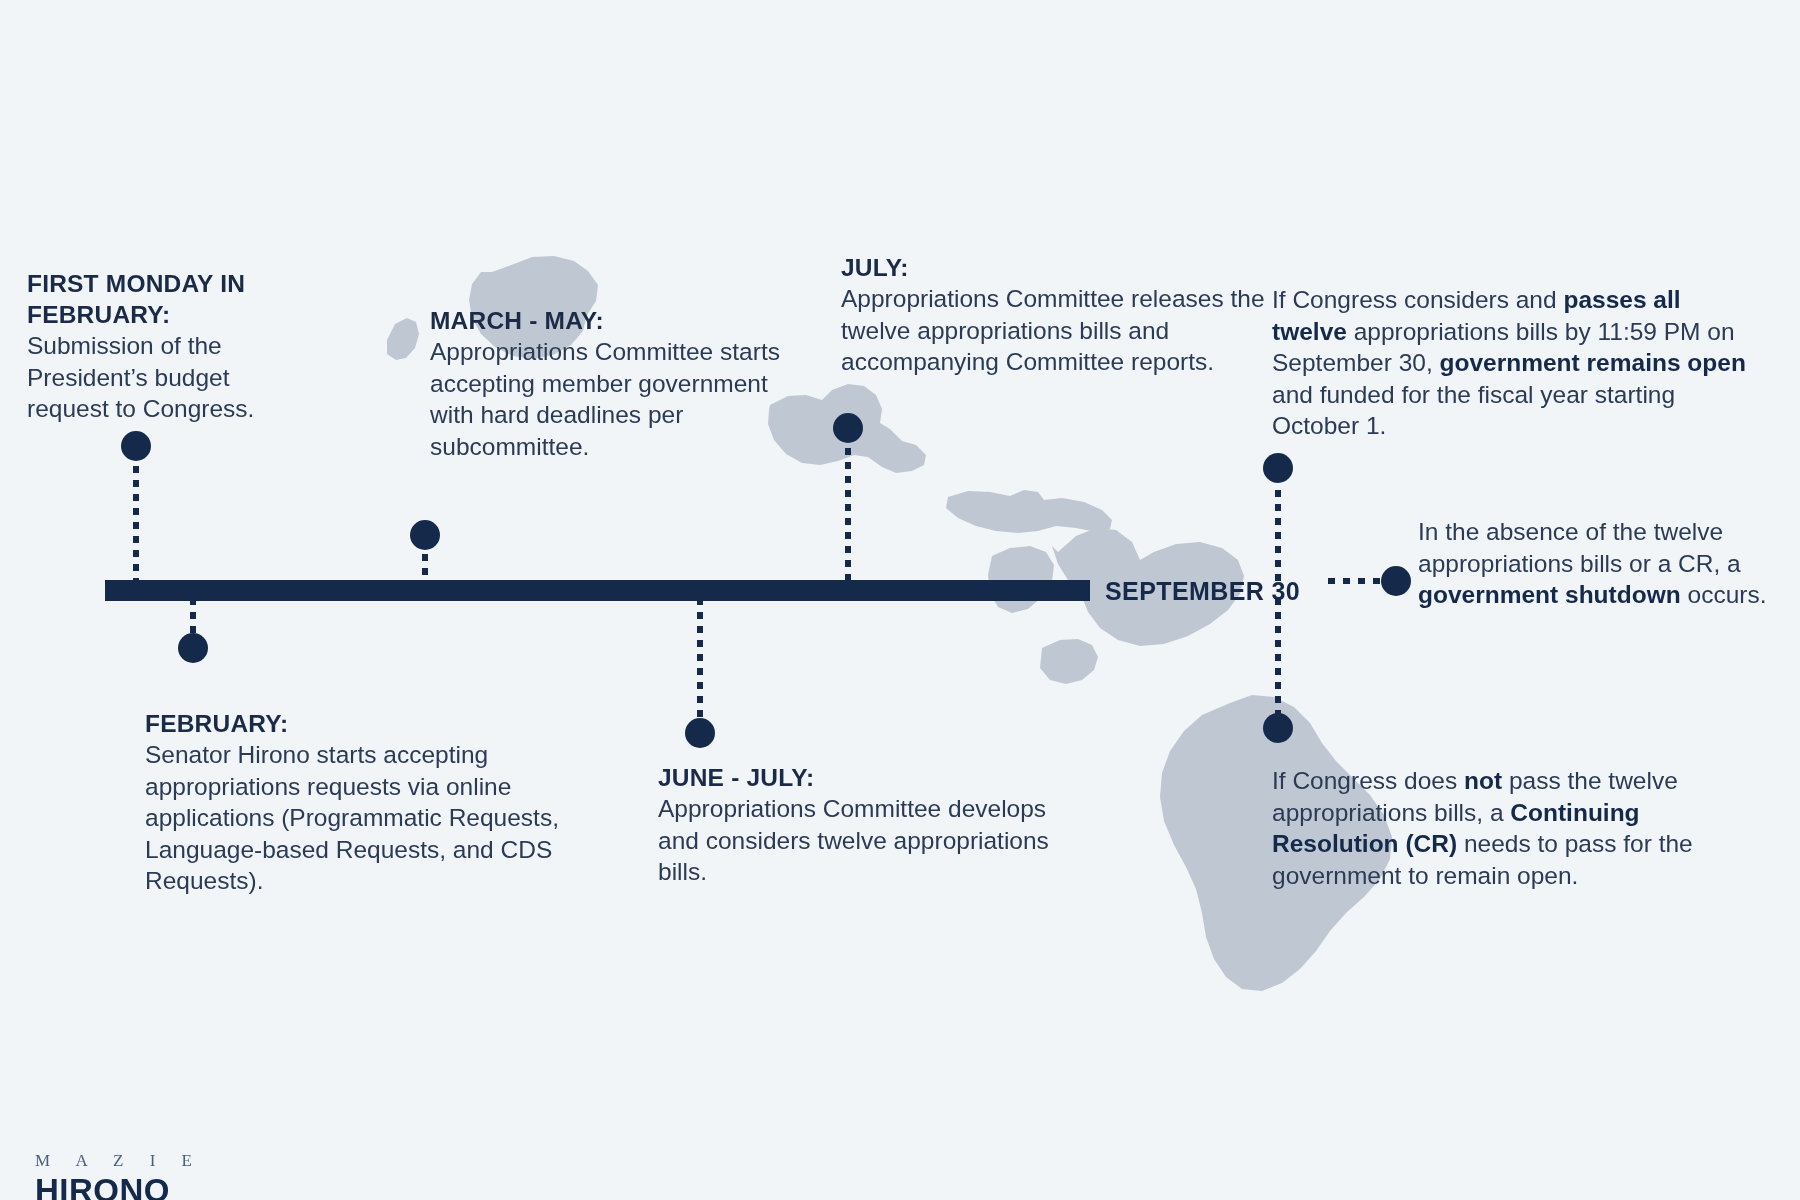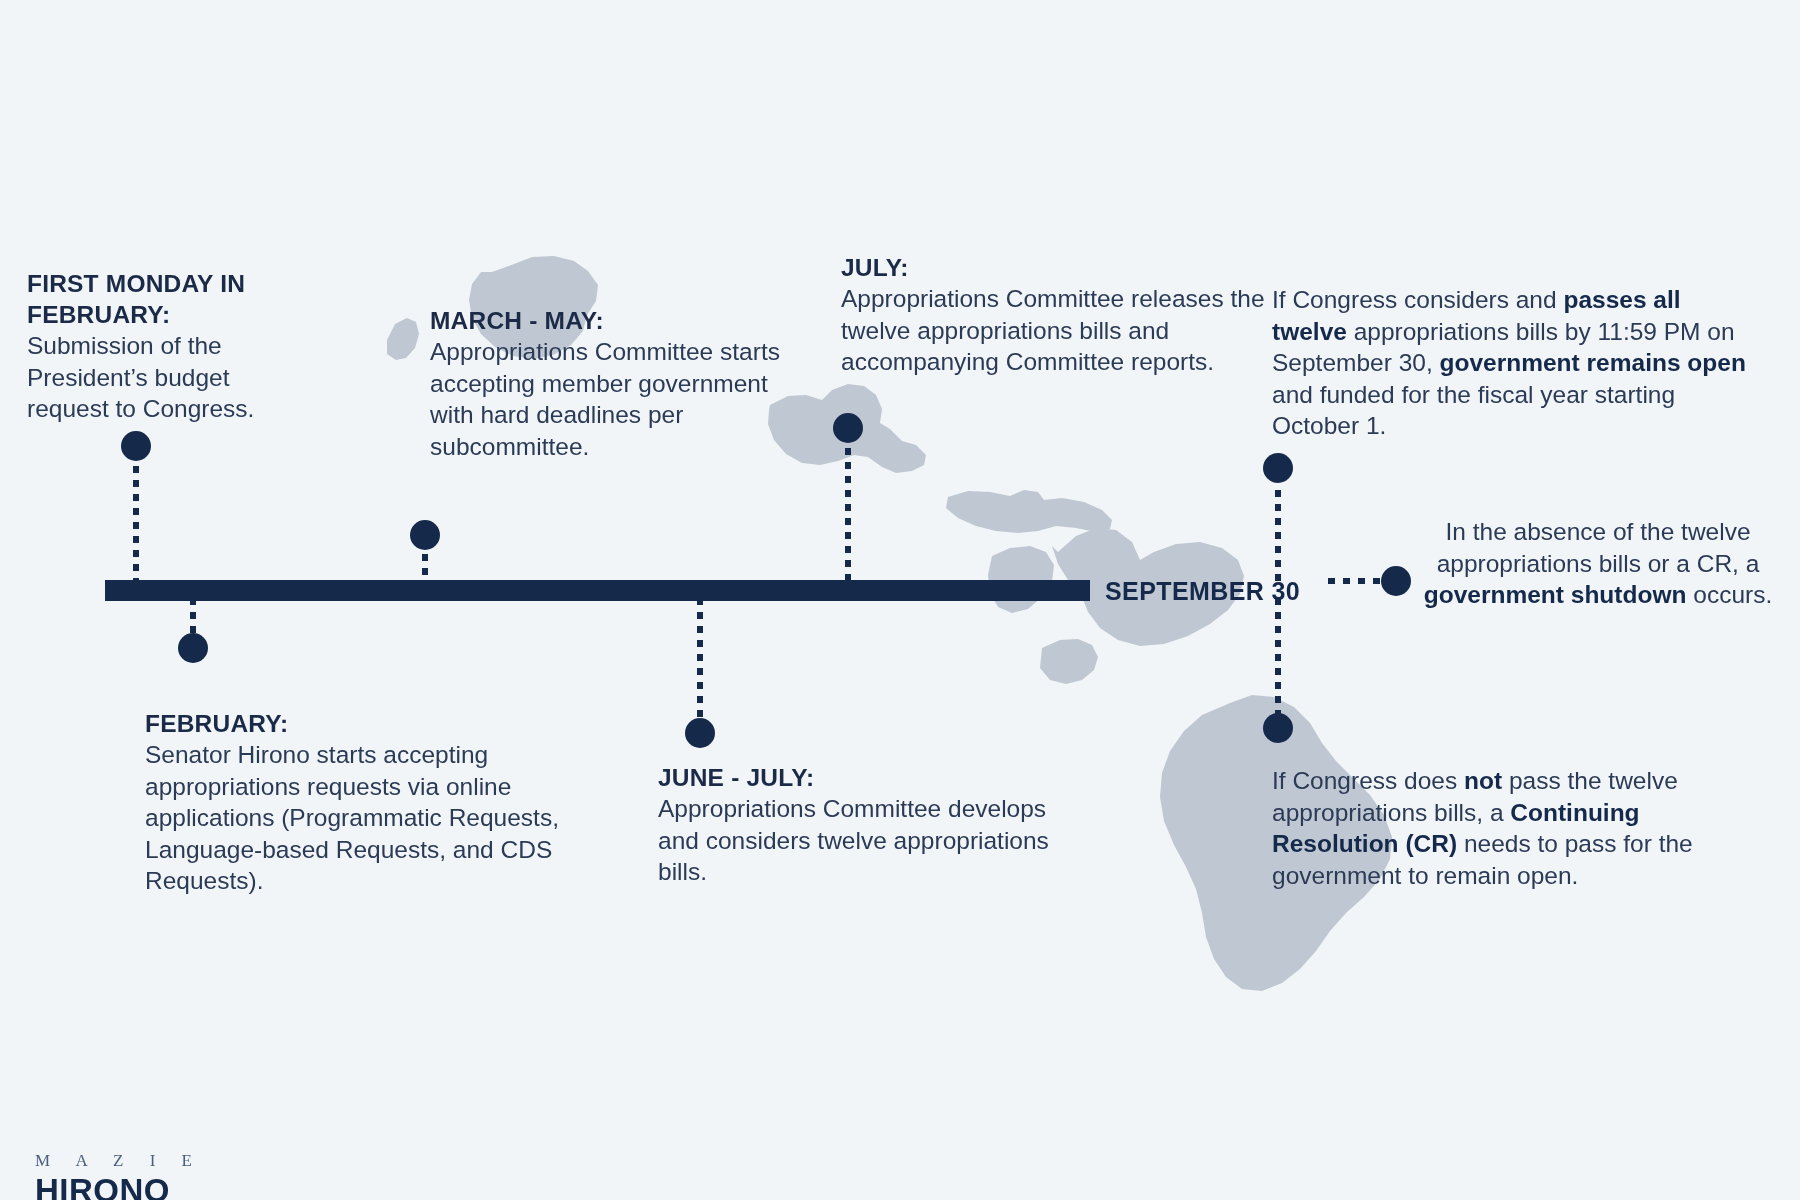--- a/index.html
+++ b/index.html
@@ -181,21 +181,21 @@
 
   <div class="tblock" style="left:795px; top:252px; width:460px;margin-left:46px;">
     <div class="hd">JULY:</div>
     <div class="bd">Appropriations Committee releases the twelve appropriations bills and accompanying Committee reports.</div>
   </div>
 
   <div class="tblock" style="left:1272px; top:284px; width:490px;">
     <div class="bd">If Congress considers and <b>passes all twelve</b> appropriations bills by 11:59 PM on September 30, <b>government remains open</b> and funded for the fiscal year starting October 1.</div>
   </div>
 
-  <div class="tblock" style="left:1418px; top:516px; width:360px;text-align:center;">
+  <div class="tblock" style="left:1418px; top:516px; width:360px;">
     <div class="bd">In the absence of the twelve appropriations bills or a CR, a <b>government shutdown</b> occurs.</div>
   </div>
 
   <div class="tblock" style="left:1272px; top:765px; width:470px;">
     <div class="bd">If Congress does <b>not</b> pass the twelve appropriations bills, a <b>Continuing Resolution (CR)</b> needs to pass for the government to remain open.</div>
   </div>
 
   <div class="logo">
     <div class="l1">M A Z I E</div>
     <div class="l2">HIRONO</div>

